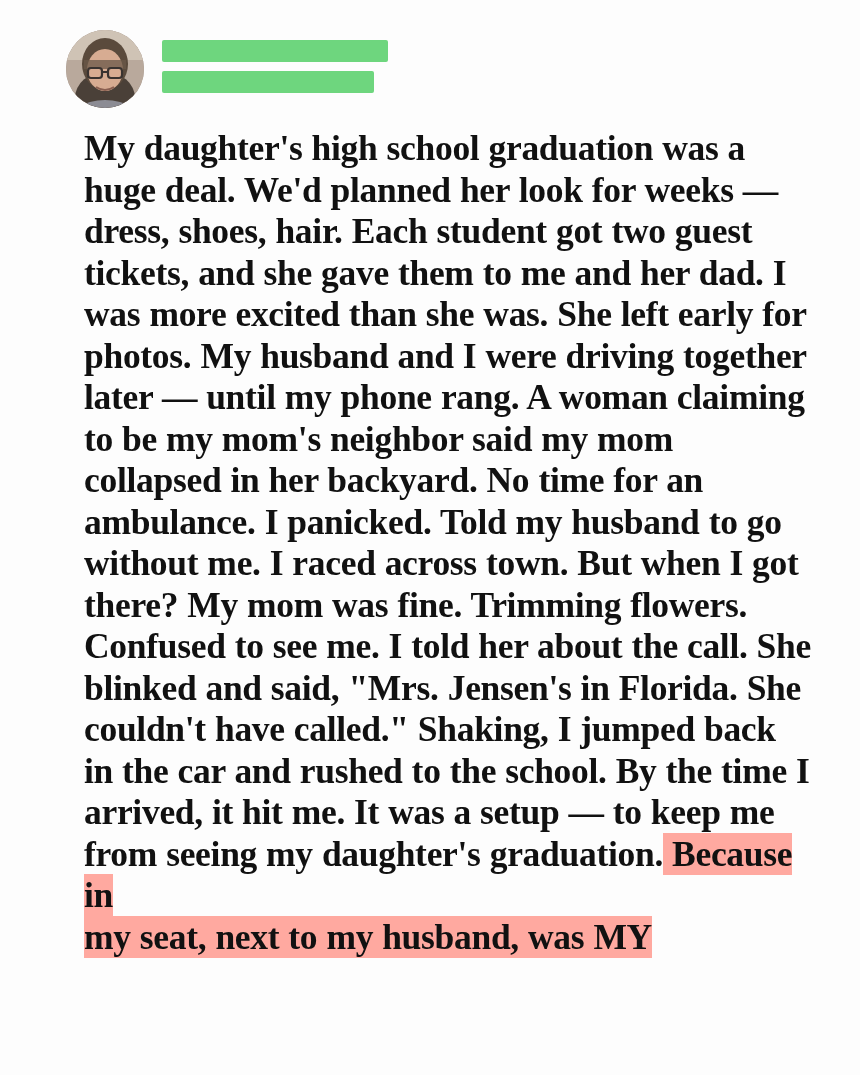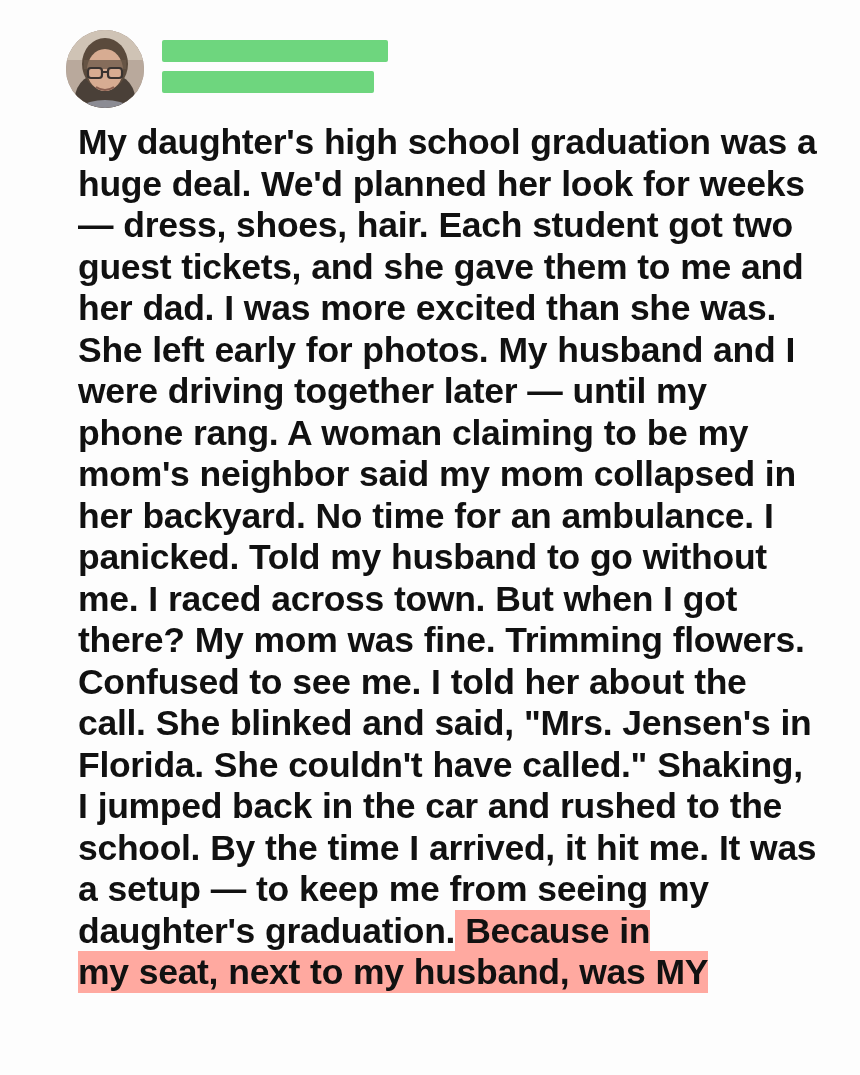--- a/index.html
+++ b/index.html
@@ -59,21 +59,22 @@
   .body-text {
     padding: 14px 30px 0 66px;
     font-size: 35.5px;
     line-height: 41.5px;
     font-weight: 700;
     color: #111111;
     letter-spacing: -0.3px;
     word-spacing: 0.5px;
   }
   .body-text p {
-    margin: 12px;
+    margin: 18px;
+    font-family: Liberation Serif, serif;
   }
   .hl {
     background: #ffa9a0;
     box-decoration-break: clone;
     -webkit-box-decoration-break: clone;
     padding: 1px 0;
   }
 </style>
 </head>
 <body>

